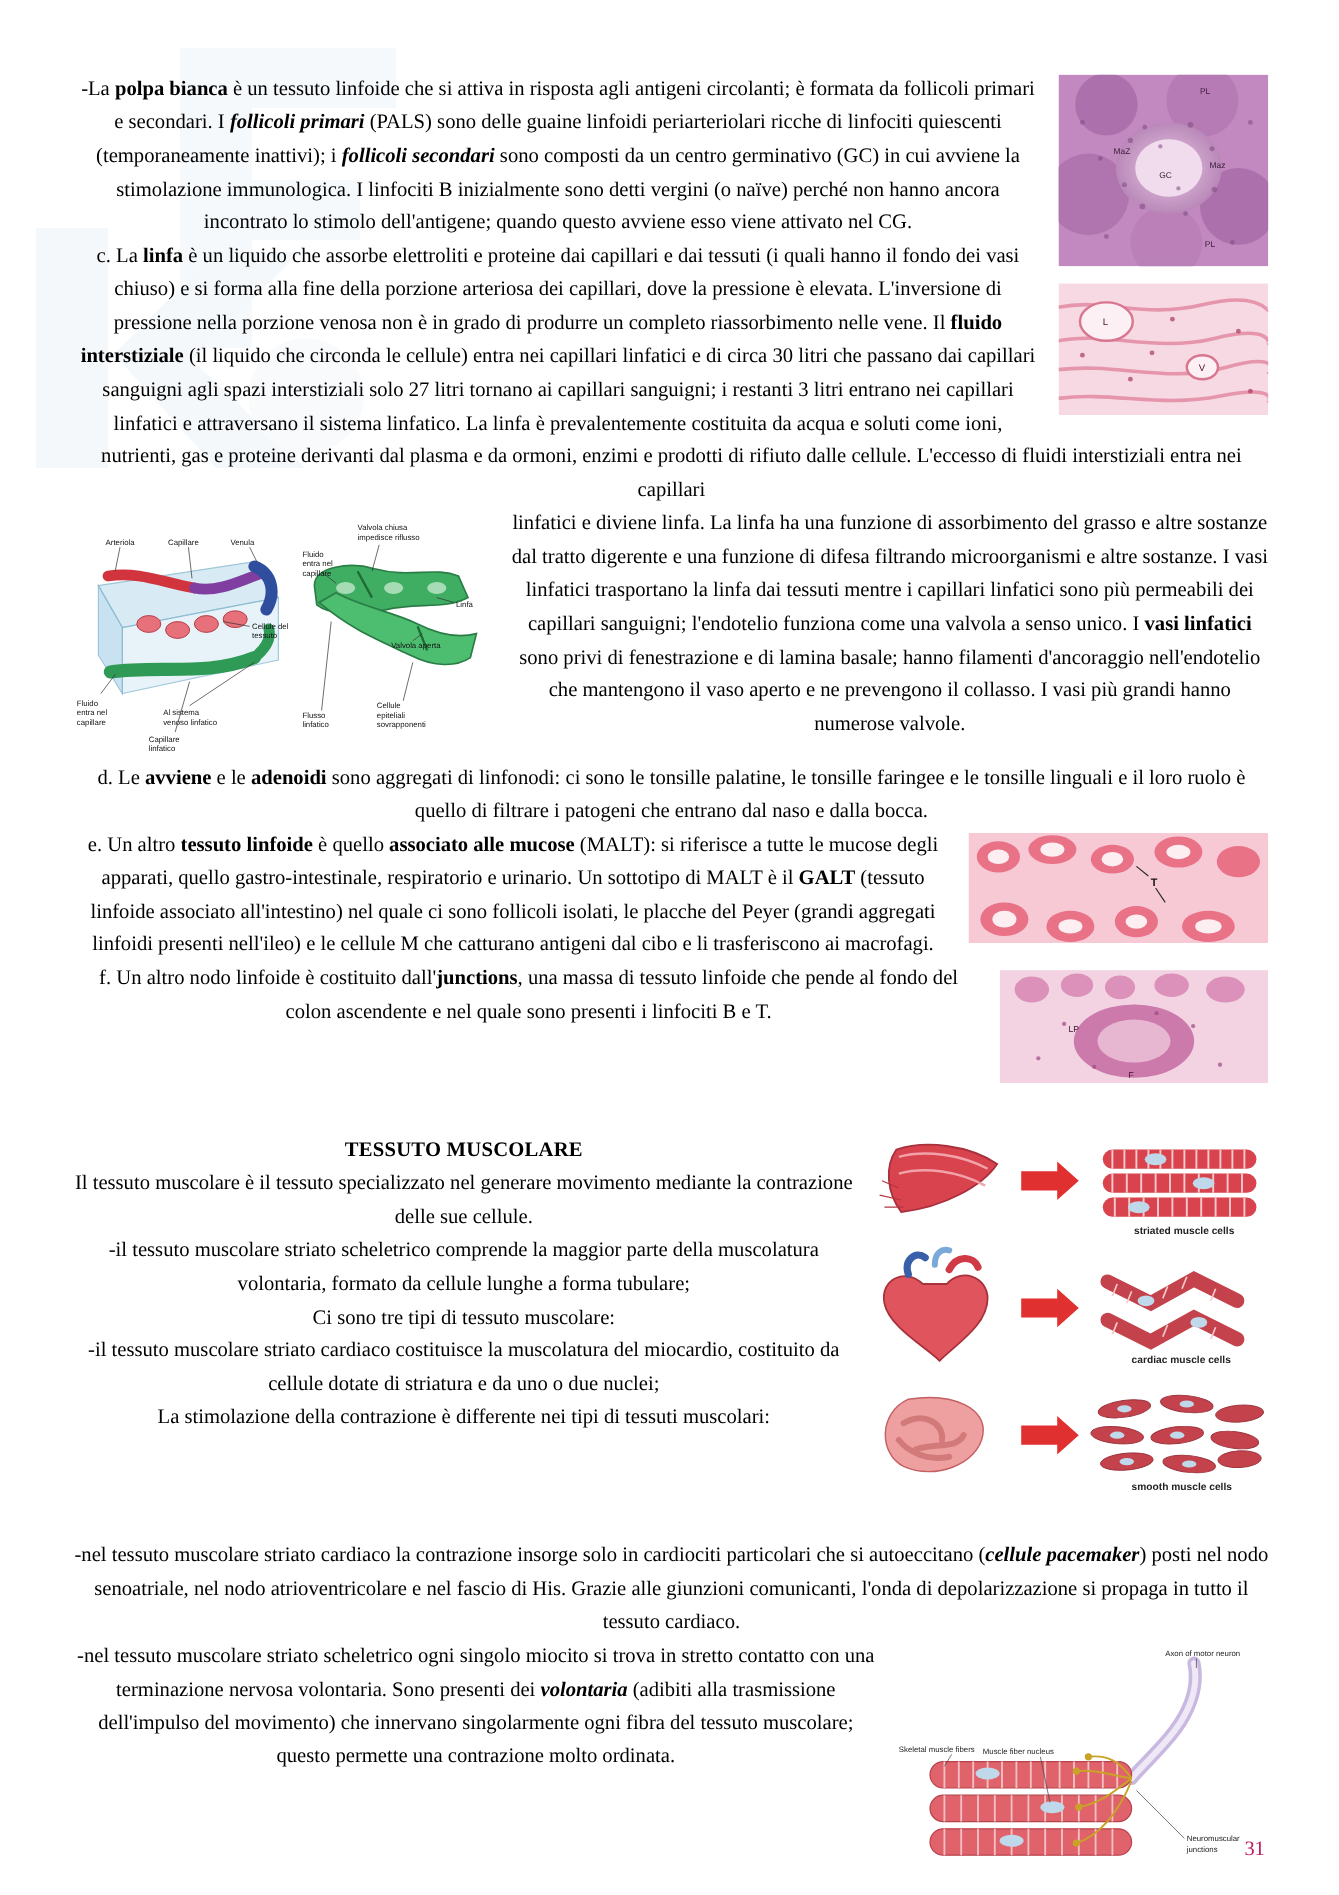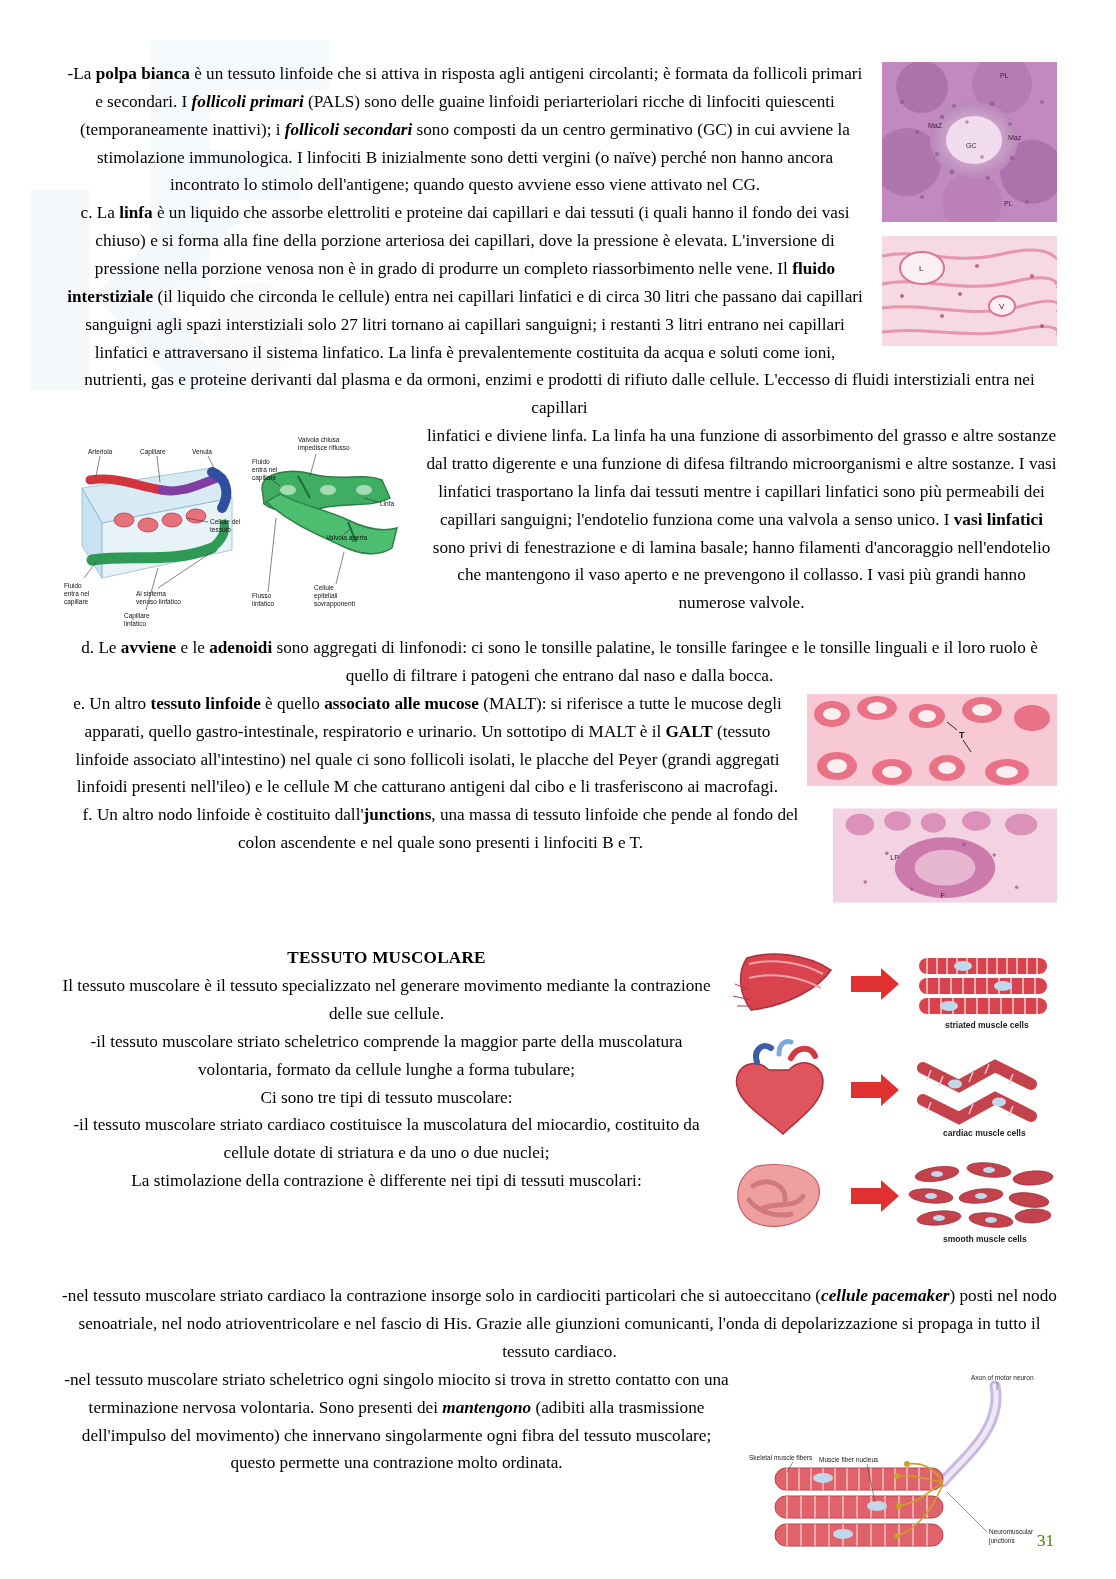--- a/index.html
+++ b/index.html
@@ -57,21 +57,21 @@
   .figimg { display: block; width: 100%; height: 100%; }
   .heading {
     font-weight: bold;
     letter-spacing: 0.2px;
   }
   .pagenum {
     position: absolute;
     right: 62px;
     bottom: 28px;
     font-size: 17px;
-    color: #4d7c0f;
+    color: #be185d;
   }
   .spacer-lg { height: 30px; }
   .clear { clear: both; }
 </style>
 </head>
 <body>
 
 <div class="page">
 
   <svg class="watermark" viewBox="0 0 420 380" xmlns="http://www.w3.org/2000/svg">
@@ -537,20 +537,20 @@
         <g stroke="#444" stroke-width="0.6" fill="none">
           <path d="M250 10 L250 18"></path>
           <path d="M46 90 L40 100"></path>
           <path d="M120 92 L128 130"></path>
           <path d="M240 160 L200 120"></path>
         </g>
       </svg>
     </div>
 
     <p class="para">
-      -nel <span class="u">tessuto muscolare striato scheletrico</span> ogni singolo miocito si trova in stretto contatto con una terminazione nervosa volontaria. Sono presenti dei <span class="bi">mantengono</span> (adibiti alla trasmissione dell'impulso del movimento) che innervano singolarmente ogni fibra del tessuto muscolare; questo permette una contrazione molto ordinata.
+      -nel <span class="u">tessuto muscolare striato scheletrico</span> ogni singolo miocito si trova in stretto contatto con una terminazione nervosa volontaria. Sono presenti dei <span class="bi">volontaria</span> (adibiti alla trasmissione dell'impulso del movimento) che innervano singolarmente ogni fibra del tessuto muscolare; questo permette una contrazione molto ordinata.
     </p>
 
     <div class="clear"></div>
   </div>
 
   <div class="pagenum">31</div>
 </div>
 
 </body></html>

